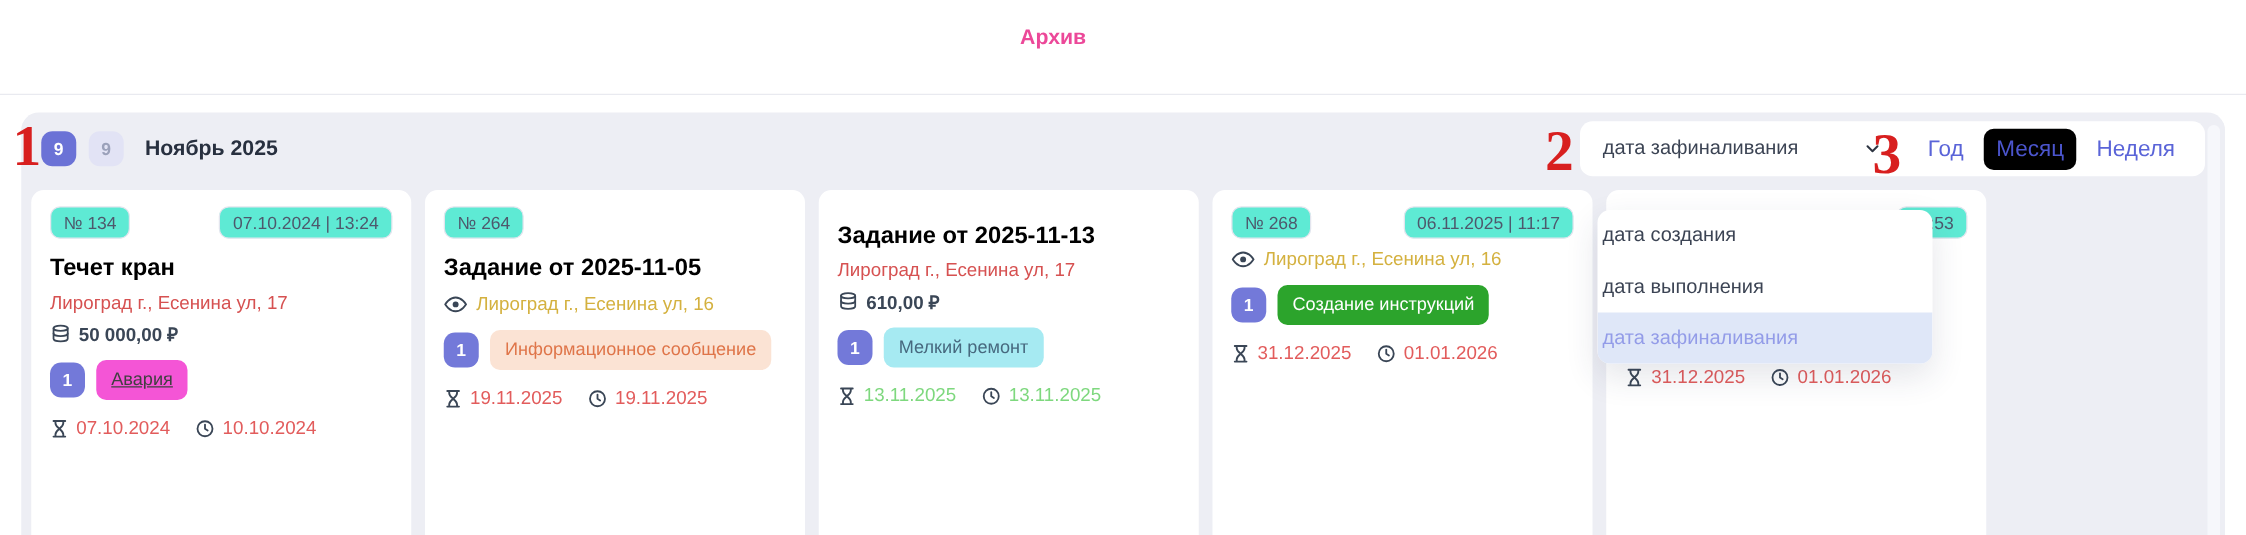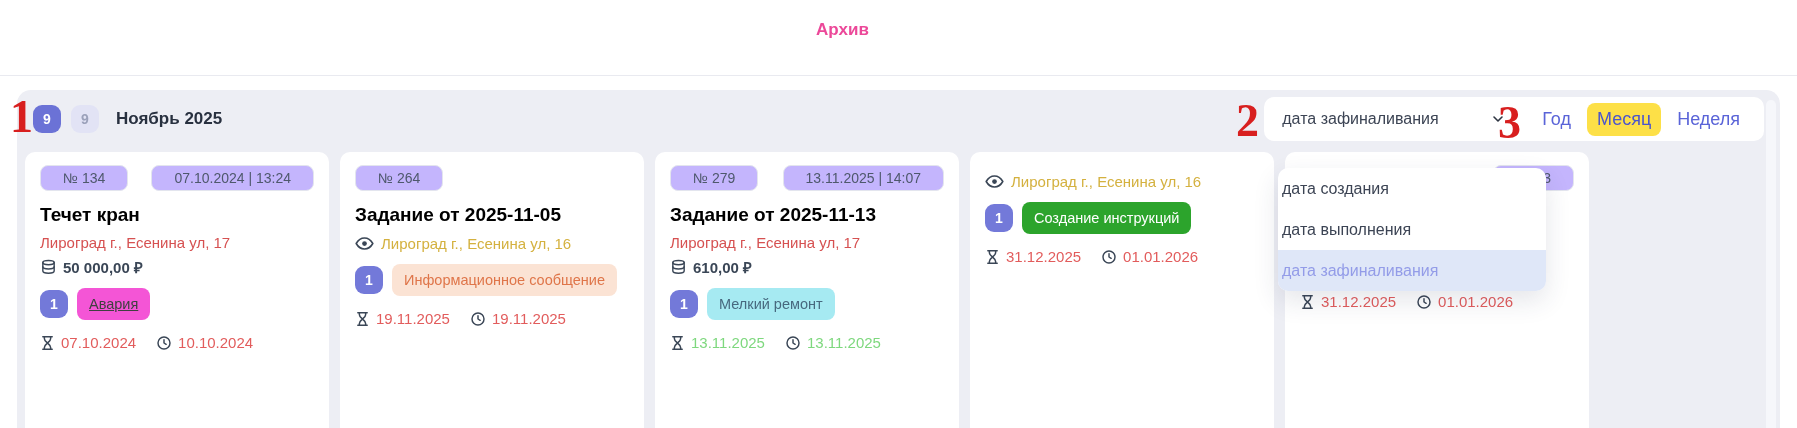--- a/index.html
+++ b/index.html
@@ -28,28 +28,28 @@
   .month-title { font-size:17px; font-weight:700; color:#28303f; margin-left:7px; }
 
   .toolbar-right { margin-left:auto; background:#fff; border-radius:10px; height:44px;
                    display:flex; align-items:center; padding:0 14px 0 18px; }
   .sort-select { display:flex; align-items:center; gap:40px; cursor:pointer; }
   .sort-select-label { font-size:16px; color:#3c4454; min-width:168px; }
   .chevron { color:#2e3542; display:flex; }
   .view-toggle { display:flex; align-items:center; gap:6px; margin-left:26px; }
   .view-btn { border:none; background:transparent; color:#5a64d8; font-size:18px;
               padding:6px 10px; border-radius:8px; cursor:pointer; font-family:inherit; }
-  .view-btn.active { background:#fde047; color:#4b55cd; }
+  .view-btn.active { background:#000000; color:#4b55cd; }
 
   
   .cards { display:flex; gap:11px; padding:4px 8px 0 8px; align-items:stretch; height:450px; }
   .card { width:304px; flex:none; background:#fff; border-radius:10px; padding:13px 15px; }
   .card-head { display:flex; justify-content:space-between; align-items:center; }
-  .pill { border:1px solid #e3e5ee; border-radius:8px; padding:4px 22px; font-size:14px;
-          color:#4e586c; background:#c4b5fd; white-space:nowrap; }
+  .pill { border:1px solid #e3e5ee; border-radius:8px; padding:4px 10px; font-size:14px;
+          color:#4e586c; background:#5eead4; white-space:nowrap; }
   .pill.right-only { margin-left:auto; }
   .card-title { margin-top:12px; font-size:19px; font-weight:700; color:#000000; line-height:1.28; }
   .card-address { margin-top:7px; display:flex; align-items:center; gap:7px; font-size:15px; font-weight:500; }
   .card-money { margin-top:6px; display:flex; align-items:center; gap:6px; font-size:15px;
                 font-weight:700; color:#3a4656; }
   .card-tags { margin-top:11px; display:flex; align-items:center; gap:9px; }
   .count-chip { min-width:28px; height:28px; background:#7379d9; color:#fff; border-radius:9px;
                 display:flex; align-items:center; justify-content:center; font-size:14px; font-weight:600; }
   .tag { height:28px; display:flex; align-items:center; padding:16px 12px; border-radius:8px;
          font-size:14.5px; font-weight:500; white-space:nowrap; }
@@ -180,24 +180,20 @@
       <span class="icon">
         <svg width="16" height="16" viewBox="0 0 24 24" fill="none" stroke="currentColor" stroke-width="2.2" stroke-linecap="round" stroke-linejoin="round">
               <circle cx="12" cy="12" r="9"></circle>
               <path d="M12 7v5l3.2 2"></path>
             </svg>
       </span>
       <span style="color: rgb(226, 92, 92);">19.11.2025</span>
     </div>
   </div>
       <div class="card">
-    <div class="card-head">
-      <span class="pill">№ 279</span>
-      <span class="pill">13.11.2025 | 14:07</span>
-    </div>
     <div class="card-title">Задание от 2025-11-13</div>
     <div class="card-address" style="color: rgb(214, 81, 81);">
 
       <span style="color: rgb(214, 81, 81);">Лироград г., Есенина ул, 17</span>
     </div>
     <div class="card-money">
       <span class="icon">
         <svg width="17" height="17" viewBox="0 0 24 24" fill="none" stroke="currentColor" stroke-width="2" stroke-linecap="round" stroke-linejoin="round">
               <ellipse cx="12" cy="5" rx="8" ry="3"></ellipse>
               <path d="M4 5v6c0 1.66 3.58 3 8 3s8-1.34 8-3V5"></path>
@@ -221,20 +217,24 @@
       <span class="icon">
         <svg width="16" height="16" viewBox="0 0 24 24" fill="none" stroke="currentColor" stroke-width="2.2" stroke-linecap="round" stroke-linejoin="round">
               <circle cx="12" cy="12" r="9"></circle>
               <path d="M12 7v5l3.2 2"></path>
             </svg>
       </span>
       <span style="color: rgb(126, 216, 126);">13.11.2025</span>
     </div>
   </div>
       <div class="card">
+    <div class="card-head">
+      <span class="pill">№ 268</span>
+      <span class="pill">06.11.2025 | 11:17</span>
+    </div>
     <div class="card-address" style="color: rgb(212, 177, 63);">
       <span class="icon">
         <svg width="19" height="19" viewBox="0 0 24 24" fill="none" stroke="currentColor" stroke-width="2" stroke-linecap="round" stroke-linejoin="round">
               <path d="M1.5 12S5.5 5 12 5s10.5 7 10.5 7-4 7-10.5 7S1.5 12 1.5 12z"></path>
               <circle cx="12" cy="12" r="3" fill="currentColor" stroke="none"></circle>
             </svg>
       </span>
       <span style="color: rgb(212, 177, 63);">Лироград г., Есенина ул, 16</span>
     </div>
 

